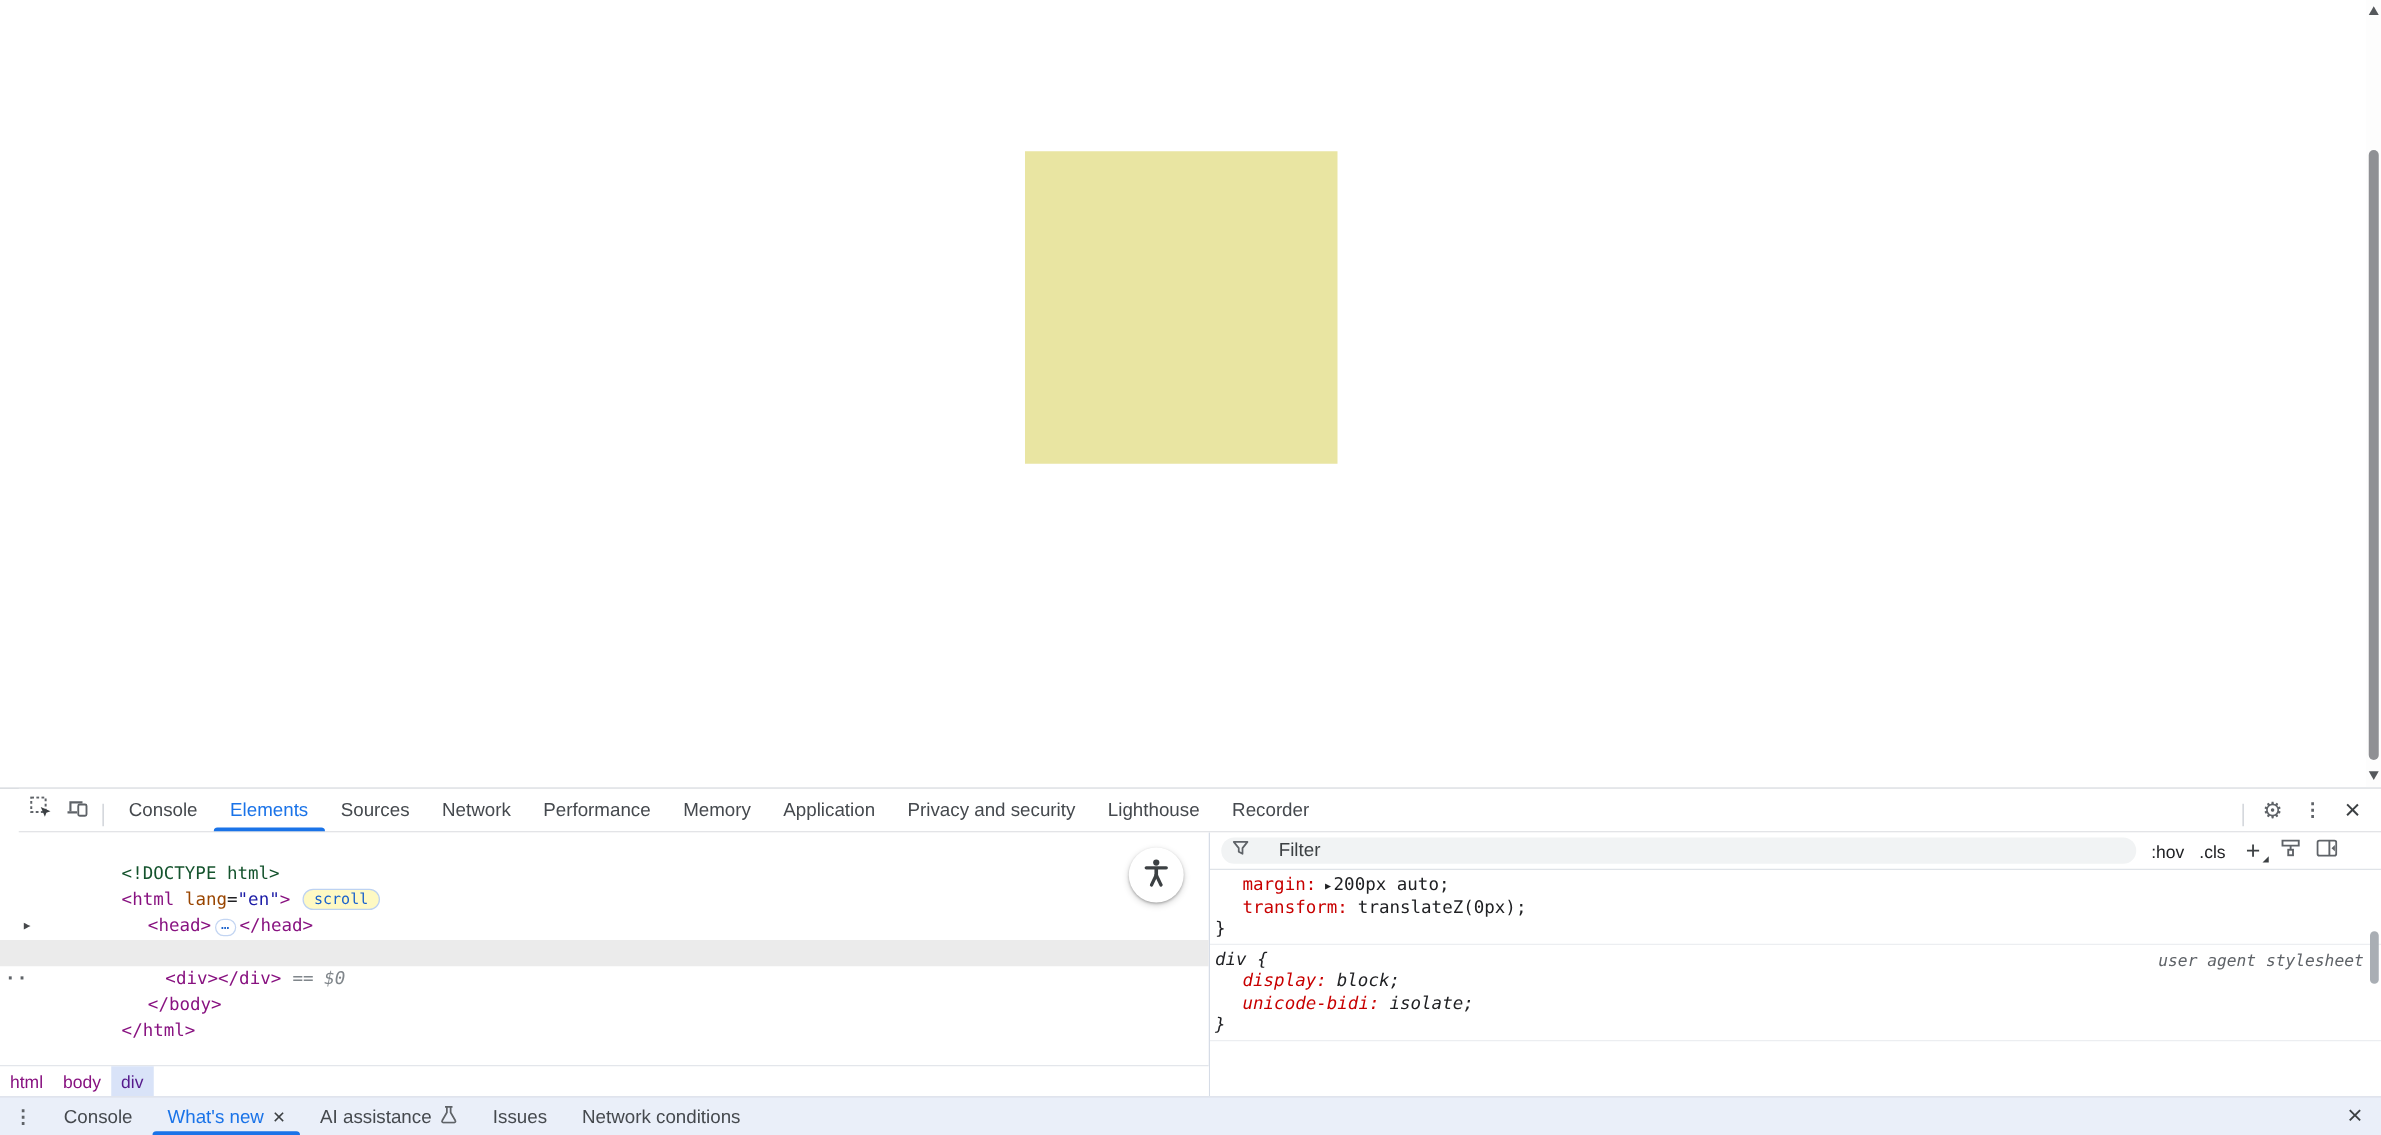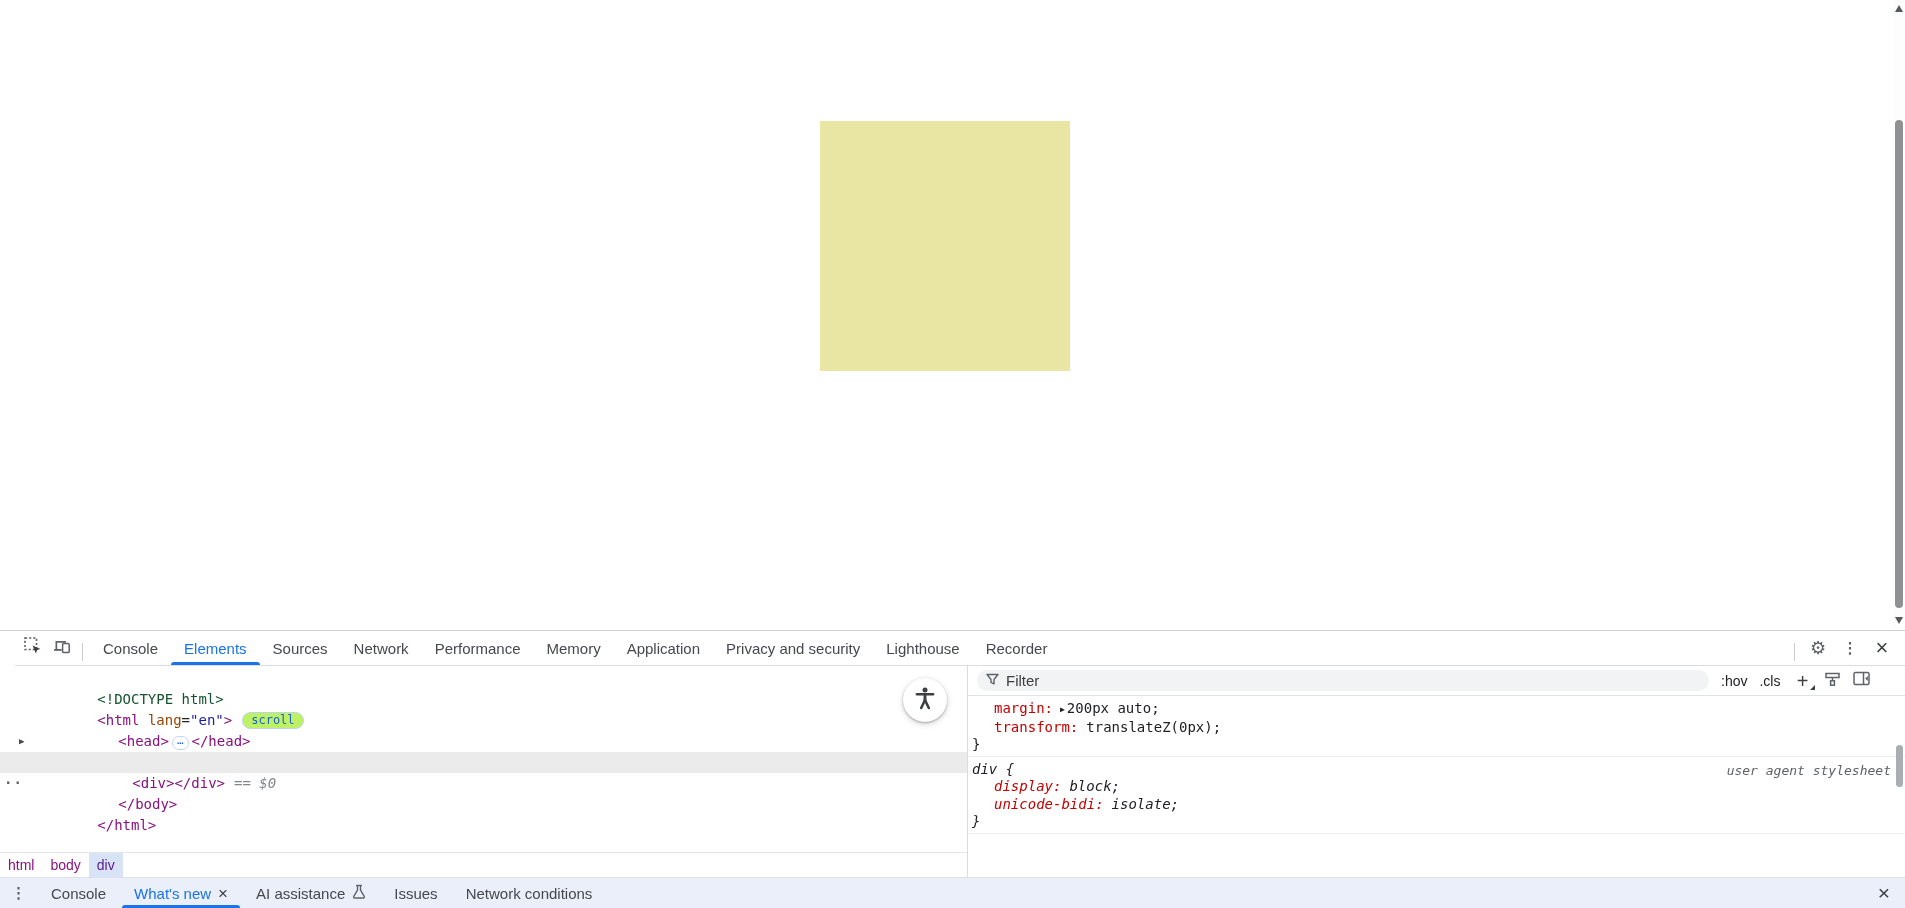--- a/index.html
+++ b/index.html
@@ -46,39 +46,39 @@
   .dom-tree{font-family:"DejaVu Sans Mono","Liberation Mono",monospace;font-size:14px;color:#202124;padding-top:2px;}
   .dom-line{height:21px;line-height:21px;position:relative;white-space:pre;}
   .ind0{padding-left:13px}.ind1{padding-left:34px}.ind2{padding-left:48px}
   .dom-line.selected{background:#ebebeb;}
   .tag{color:#881280}.attr-name{color:#994500}.attr-val{color:#1a1aa6}.doctype{color:#14532d}
   .tree-arrow{position:absolute;font-size:9px;color:#46484b;}
   .arrow-head{left:19px}.arrow-body{left:16px}
   .sel-marker{position:absolute;left:4px;color:#5f6368;font-weight:bold;letter-spacing:1px;}
   .sel-flag{color:#80868b;font-style:italic;margin-left:9px;}
   .scroll-badge{display:inline-block;margin-left:10px;font-size:12px;line-height:14px;height:15px;
-    border:1px solid #bdd2f1;border-radius:9px;padding:0 8px;color:#1a62cc;background:#bef264;vertical-align:1px;}
+    border:1px solid #bdd2f1;border-radius:9px;padding:0 8px;color:#1a62cc;background:#fef9c3;vertical-align:1px;}
   .ellipsis-pill{display:inline-block;margin:0 3px;font-size:11px;line-height:8px;height:12px;
     border:1px solid #c3d5f2;border-radius:8px;padding:0 4px;color:#1a62cc;background:#fff;vertical-align:2px;}
   .a11y-fab{position:absolute;left:903px;top:12px;width:44px;height:44px;border-radius:50%;background:#fff;
     box-shadow:0 1px 2px rgba(0,0,0,.25),0 2px 6px rgba(0,0,0,.18);display:flex;align-items:center;justify-content:center;}
   .breadcrumb{position:absolute;left:0;right:0;bottom:0;height:24px;border-top:1px solid #e3e6eb;background:#fff;
     display:flex;align-items:stretch;font-size:14px;}
   .crumb{padding:0 8px;display:flex;align-items:center;color:#881280;cursor:default;}
   .crumb.selected{background:#d9e3f8;color:#551a8b;}
 
   
   .styles-panel{flex:1;position:relative;background:#fff;overflow:hidden;}
   .styles-tabs{height:27px;display:flex;align-items:stretch;padding-left:2px;border-bottom:1px solid #eceef1;}
   .styles-tab{padding:0 11px;font-size:15px;color:#45494e;display:flex;align-items:center;position:relative;white-space:nowrap;cursor:default;}
   .styles-tab.active{color:#1a73e8;}
   .styles-tab.active::after{content:"";position:absolute;left:2px;right:2px;bottom:0;height:3px;background:#1a73e8;border-radius:3px 3px 0 0;}
   .filter-row{height:30px;box-sizing:border-box;display:flex;align-items:center;padding:0 9px;border-bottom:1px solid #dfe3e8;}
   .filter-box{width:732px;height:21px;background:#f1f3f4;border-radius:11px;display:flex;align-items:center;
-    padding:0 9px;gap:7px;box-sizing:border-box;}
+    padding:0 9px;gap:24px;box-sizing:border-box;}
   .filter-text{font-size:15px;color:#3c4043;}
   .filter-controls{display:flex;align-items:center;gap:12px;margin-left:12px;color:#28292b;}
   .pseudo-label{font-size:14px;color:#202124;}
   .plus-btn{position:relative;width:20px;text-align:center;font-size:20px;color:#3c4043;line-height:18px;}
   .plus-btn::after{content:"";position:absolute;right:-3px;bottom:0;width:0;height:0;
     border-left:5px solid transparent;border-bottom:5px solid #3c4043;}
   .styles-content{font-family:"DejaVu Sans Mono","Liberation Mono",monospace;font-size:14px;color:#202124;}
   .rule{border-bottom:1px solid #eceef1;position:relative;padding:4px 0 3px 4px;}
   .css-line{line-height:17.5px;padding-left:22px;white-space:pre;}
   .brace-line{line-height:17px;}

